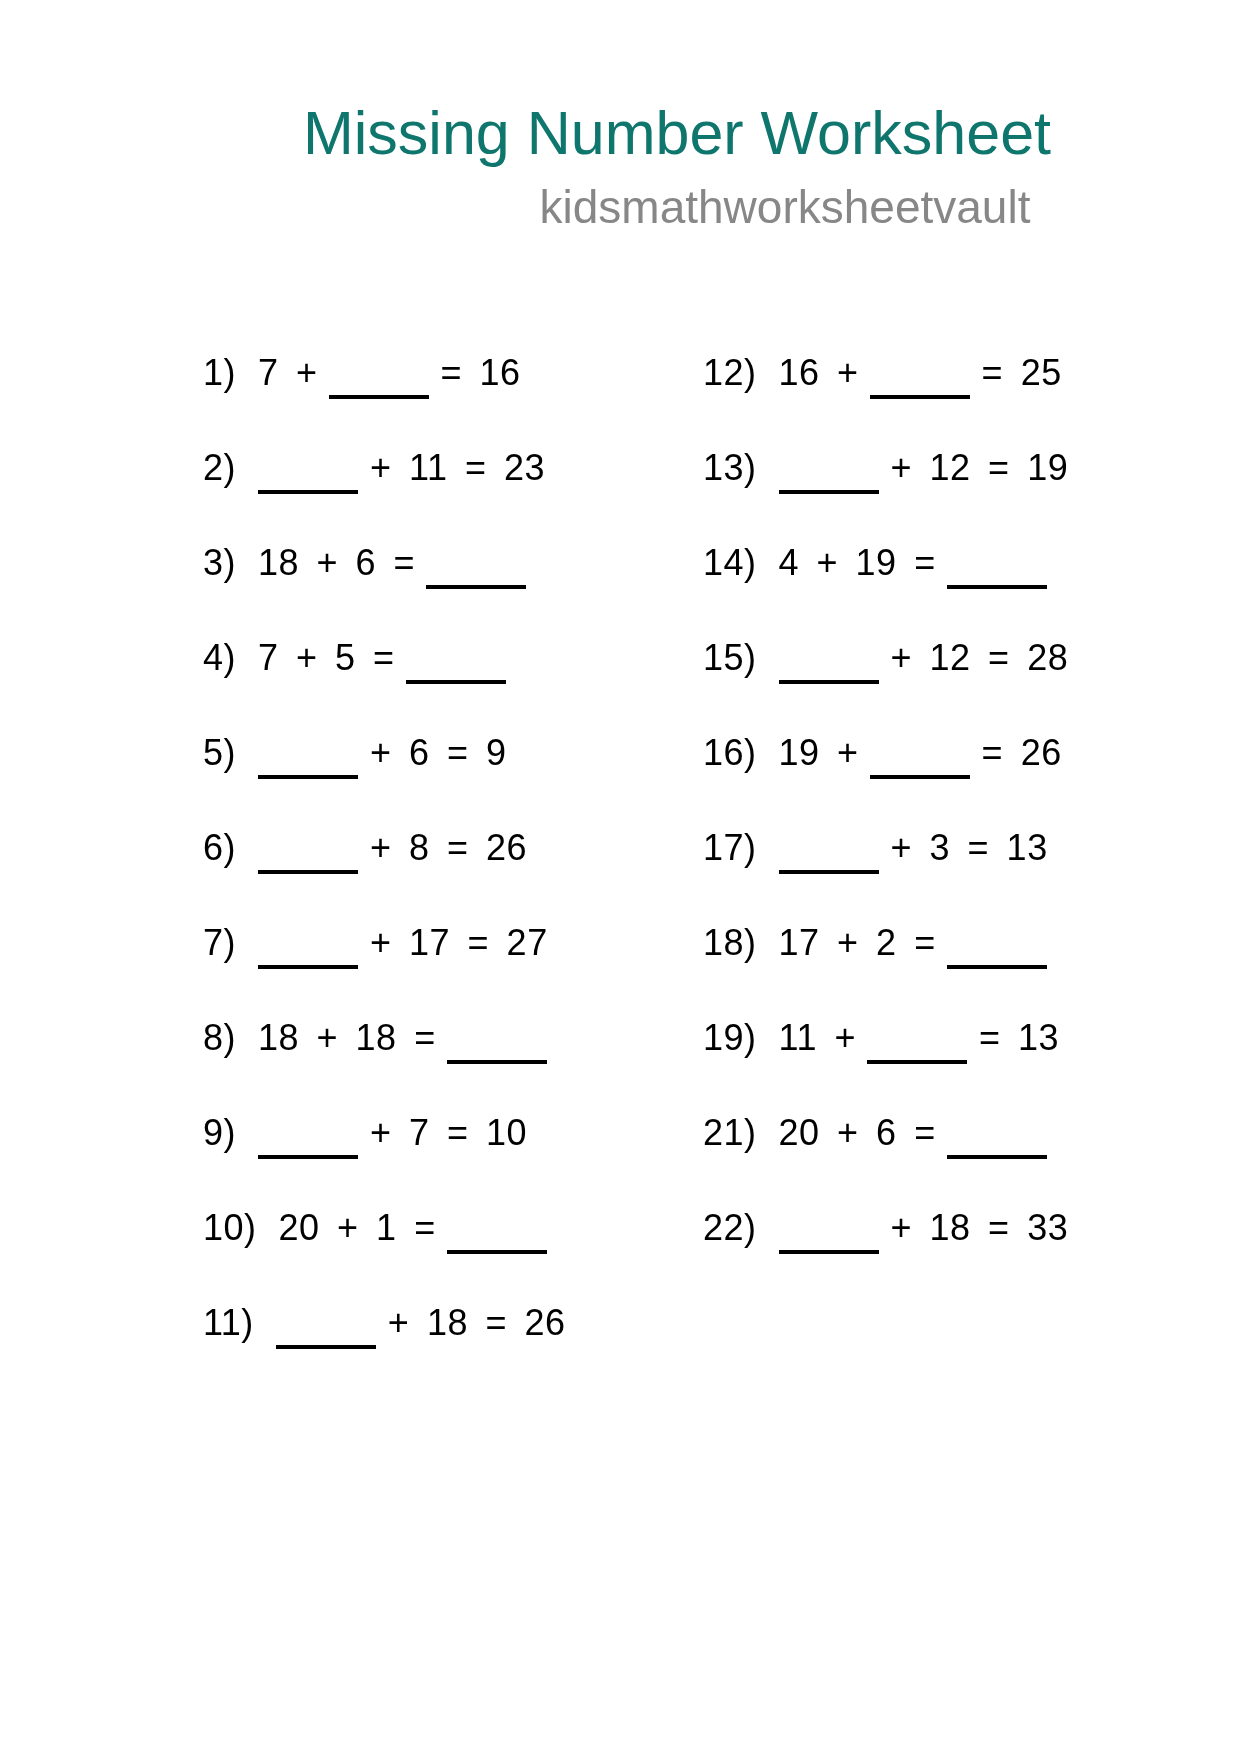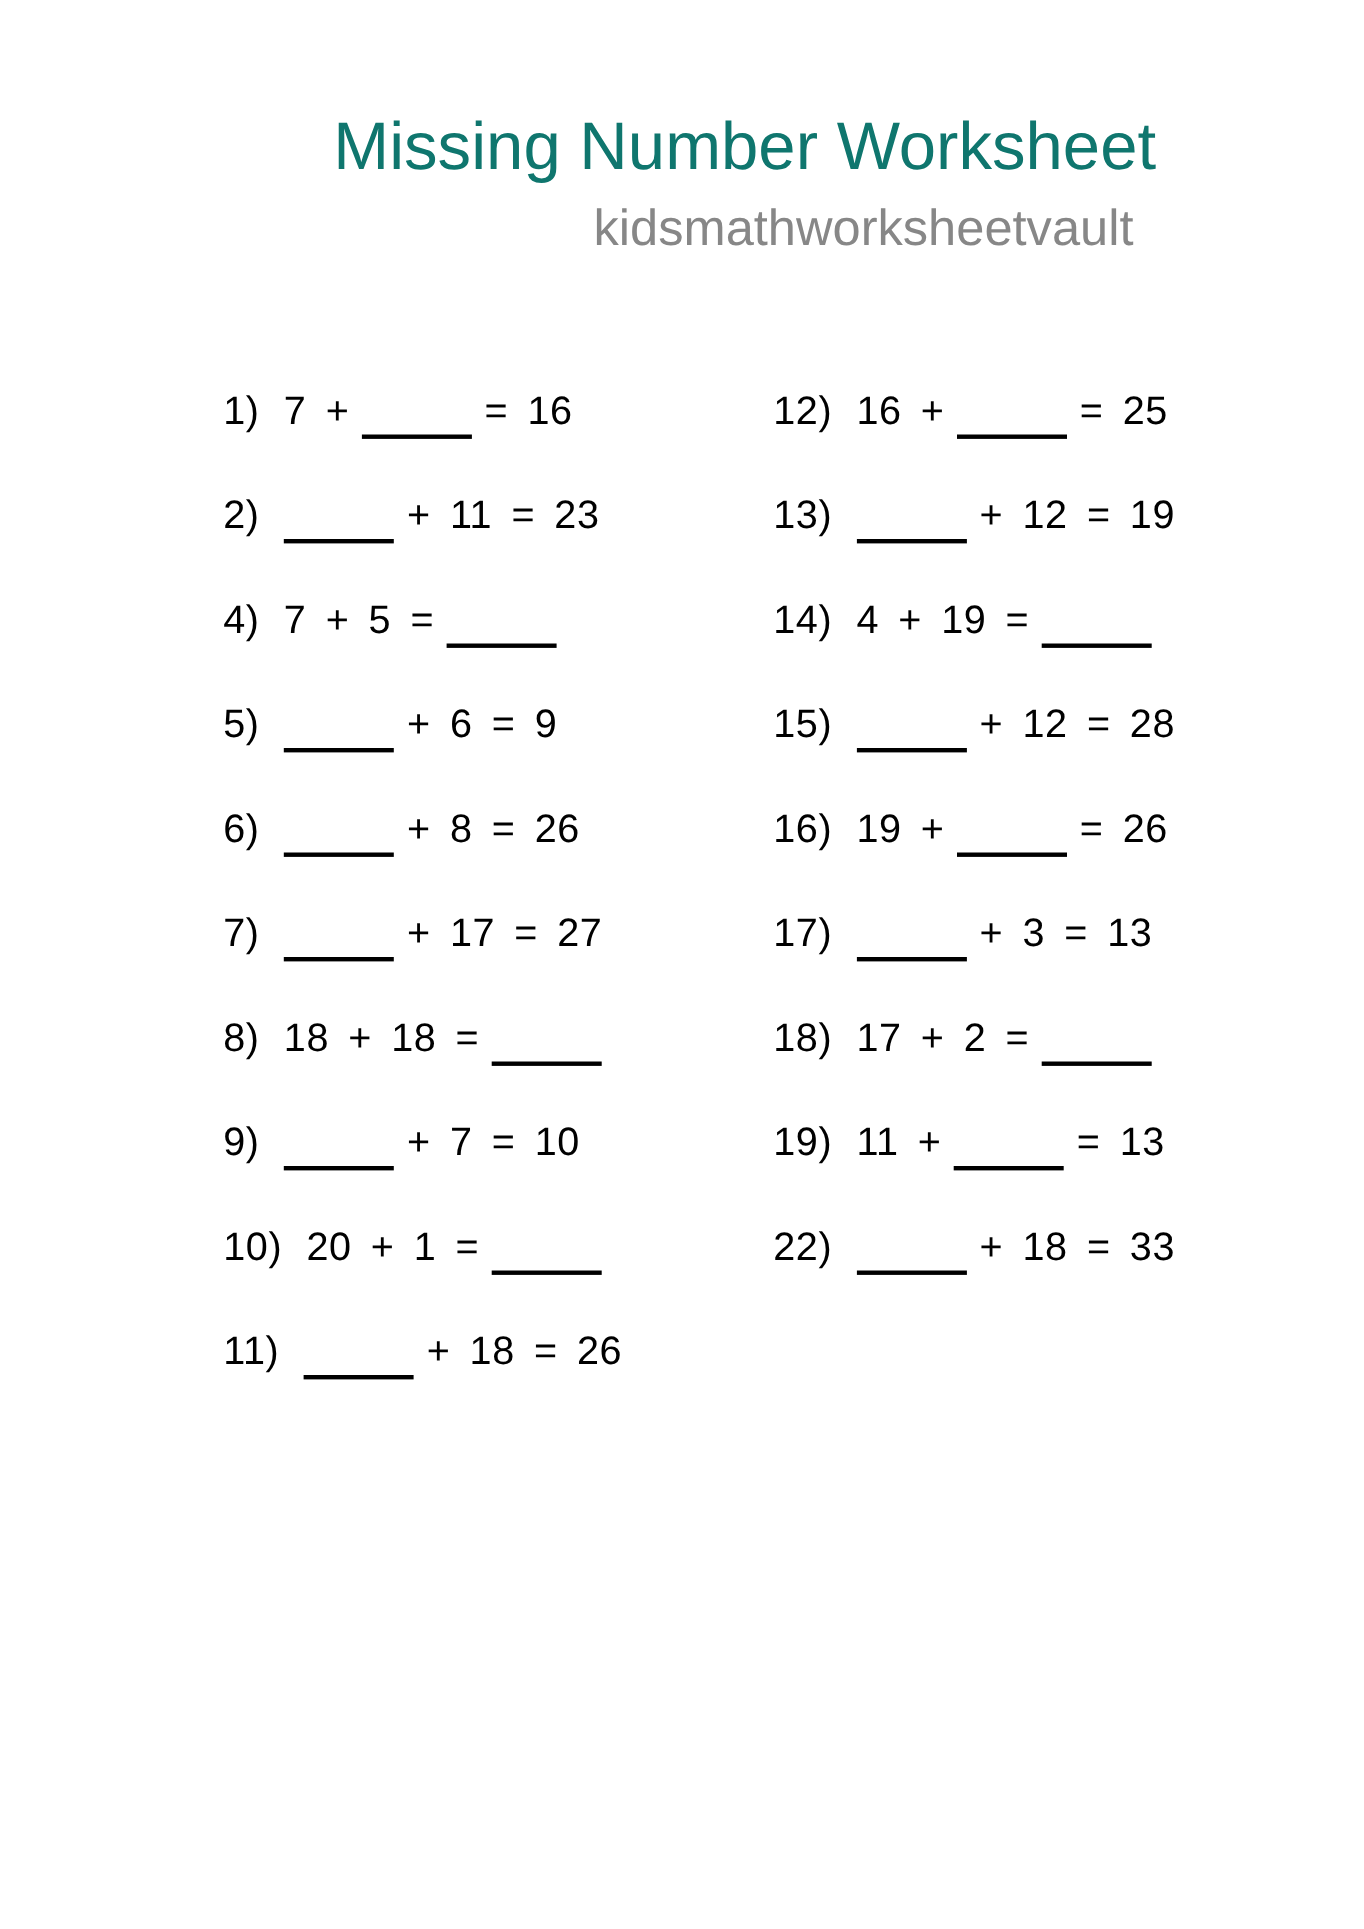--- a/index.html
+++ b/index.html
@@ -65,33 +65,35 @@
 </style>
 </head>
 <body>
 
 <div class="page">
   <h1 class="title">Missing Number Worksheet</h1>
   <div class="subtitle">kidsmathworksheetvault</div>
   <div class="col col-left" id="col-0">
       <div class="problem"><span class="p-label">1)</span><span class="p-pre">7 +</span><span class="p-blank"></span><span class="p-post">= 16</span></div>
       <div class="problem"><span class="p-label">2)</span><span class="p-blank at-start"></span><span class="p-post">+ 11 = 23</span></div>
+      <div class="problem"><span class="p-label">3)</span><span class="p-pre">18 + 6 =</span><span class="p-blank at-end"></span></div>
       <div class="problem"><span class="p-label">4)</span><span class="p-pre">7 + 5 =</span><span class="p-blank at-end"></span></div>
       <div class="problem"><span class="p-label">5)</span><span class="p-blank at-start"></span><span class="p-post">+ 6 = 9</span></div>
       <div class="problem"><span class="p-label">6)</span><span class="p-blank at-start"></span><span class="p-post">+ 8 = 26</span></div>
       <div class="problem"><span class="p-label">7)</span><span class="p-blank at-start"></span><span class="p-post">+ 17 = 27</span></div>
       <div class="problem"><span class="p-label">8)</span><span class="p-pre">18 + 18 =</span><span class="p-blank at-end"></span></div>
       <div class="problem"><span class="p-label">9)</span><span class="p-blank at-start"></span><span class="p-post">+ 7 = 10</span></div>
       <div class="problem"><span class="p-label">10)</span><span class="p-pre">20 + 1 =</span><span class="p-blank at-end"></span></div>
       <div class="problem"><span class="p-label">11)</span><span class="p-blank at-start"></span><span class="p-post">+ 18 = 26</span></div>
     </div>
   <div class="col col-right" id="col-1">
       <div class="problem"><span class="p-label">12)</span><span class="p-pre">16 +</span><span class="p-blank"></span><span class="p-post">= 25</span></div>
       <div class="problem"><span class="p-label">13)</span><span class="p-blank at-start"></span><span class="p-post">+ 12 = 19</span></div>
       <div class="problem"><span class="p-label">14)</span><span class="p-pre">4 + 19 =</span><span class="p-blank at-end"></span></div>
       <div class="problem"><span class="p-label">15)</span><span class="p-blank at-start"></span><span class="p-post">+ 12 = 28</span></div>
       <div class="problem"><span class="p-label">16)</span><span class="p-pre">19 +</span><span class="p-blank"></span><span class="p-post">= 26</span></div>
       <div class="problem"><span class="p-label">17)</span><span class="p-blank at-start"></span><span class="p-post">+ 3 = 13</span></div>
       <div class="problem"><span class="p-label">18)</span><span class="p-pre">17 + 2 =</span><span class="p-blank at-end"></span></div>
       <div class="problem"><span class="p-label">19)</span><span class="p-pre">11 +</span><span class="p-blank"></span><span class="p-post">= 13</span></div>
+      <div class="problem"><span class="p-label">21)</span><span class="p-pre">20 + 6 =</span><span class="p-blank at-end"></span></div>
       <div class="problem"><span class="p-label">22)</span><span class="p-blank at-start"></span><span class="p-post">+ 18 = 33</span></div>
     </div>
 </div>
 
 </body></html>

